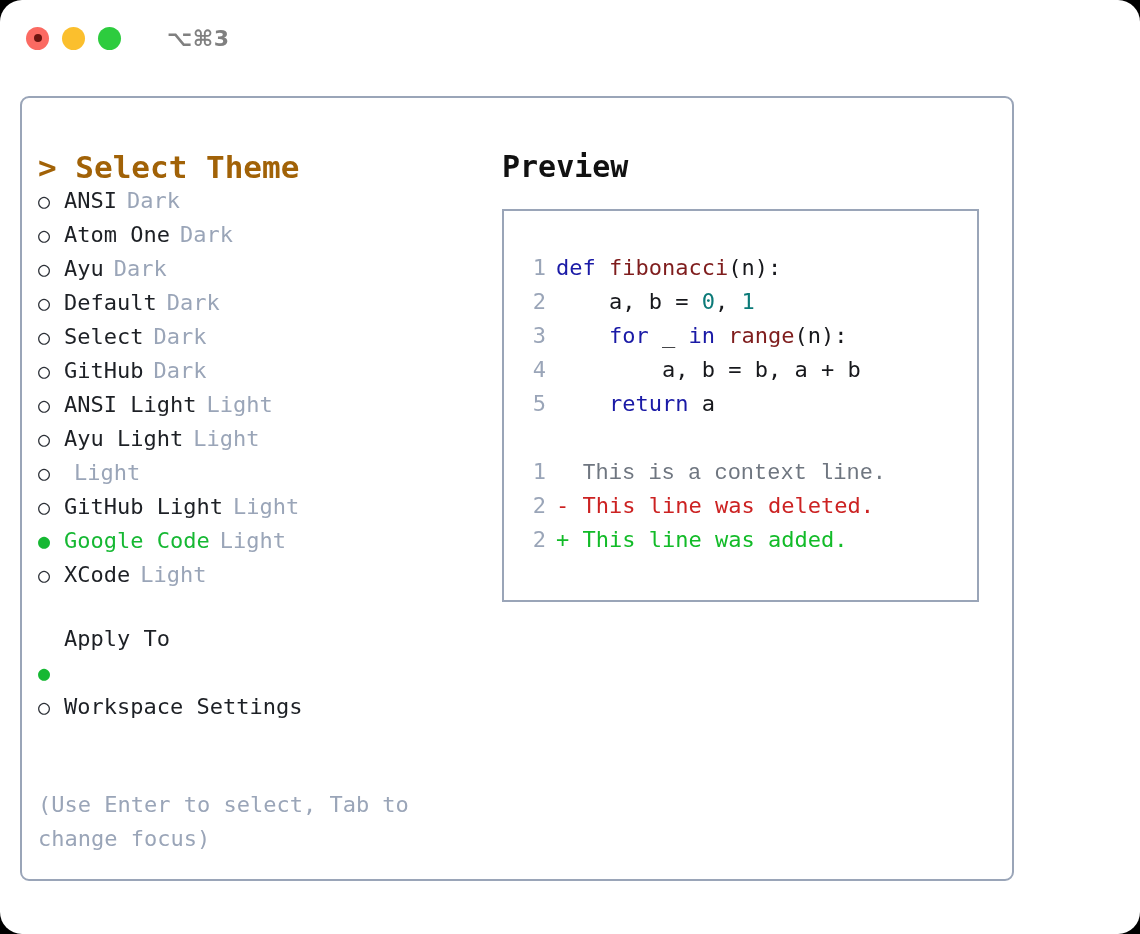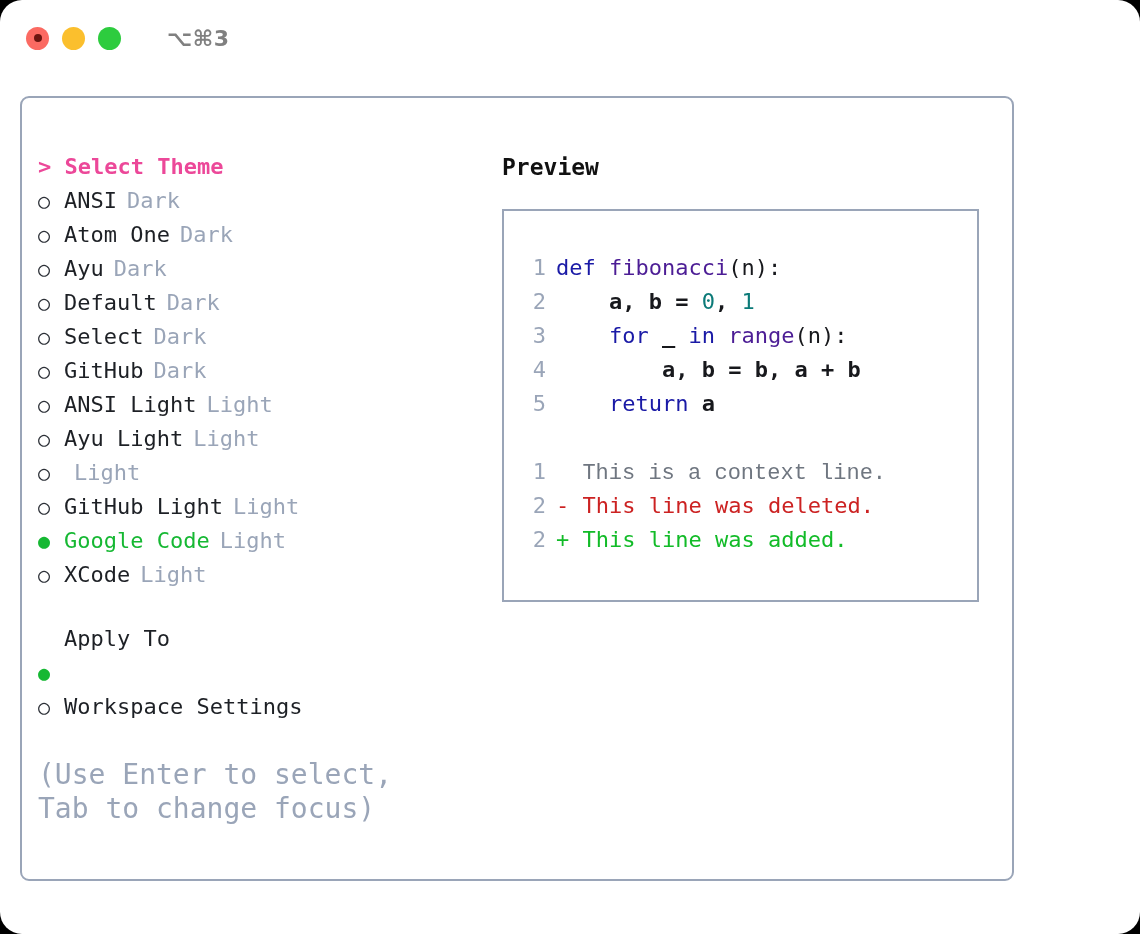--- a/index.html
+++ b/index.html
@@ -92,23 +92,23 @@
     padding-left: 16px;
     flex: 0 0 466px;
   }
   .col-right {
     flex: 1 1 auto;
     padding-left: 14px;
   }
 
   
   .section-head {
-    font-size: 22px;
+    font-size: 31px;
     font-weight: 700;
-    color: #ec4899;
+    color: #a16207;
     line-height: 34px;
     white-space: pre;
     display: block;
   }
   .row {
     display: flex;
     align-items: baseline;
     line-height: 34px;
     height: 34px;
     font-size: 22px;
@@ -138,30 +138,31 @@
     height: 34px;
     font-size: 22px;
     white-space: pre;
   }
   .subhead-row .label { color: #1d2025; }
 
   .gap-s { height: 30px; }
   .gap-m { height: 34px; }
 
   .hint {
-    font-size: 28px;
+    font-size: 22px;
     line-height: 34px;
     color: #9aa5b8;
     width: 420px;
     white-space: pre-wrap;
+    margin-top: 30px;
   }
 
   
   .preview-title {
-    font-size: 23px;
+    font-size: 30px;
     font-weight: 700;
     color: #111111;
     line-height: 34px;
     display: block;
   }
   .preview-box {
     margin-top: 25px;
     width: 477px;
     height: 393px;
     border: 2px solid #9aa5b8;
@@ -181,23 +182,23 @@
     display: inline-block;
     width: 26px;
     flex: 0 0 26px;
     text-align: right;
     color: #9aa5b8;
     margin-right: 10px;
   }
   .code-body { white-space: pre; }
 
   .tok-kw   { color: #1a1aa6; }
-  .tok-fn   { color: #4c1d95; }
+  .tok-fn   { color: #7f1d1d; }
   .tok-num  { color: #0b7a78; }
-  .tok-pl   { color: #17181c; font-weight: bold; }
+  .tok-pl   { color: #17181c; }
   .tok-punc { color: #17181c; }
 
   .diff-gap { height: 34px; }
   .diff-ctx { color: #6f7680; font-family: Liberation Mono, monospace; }
   .diff-del { color: #cc2222; }
   .diff-add { color: #12bb28; }
 </style>
 </head>
 <body>
 

